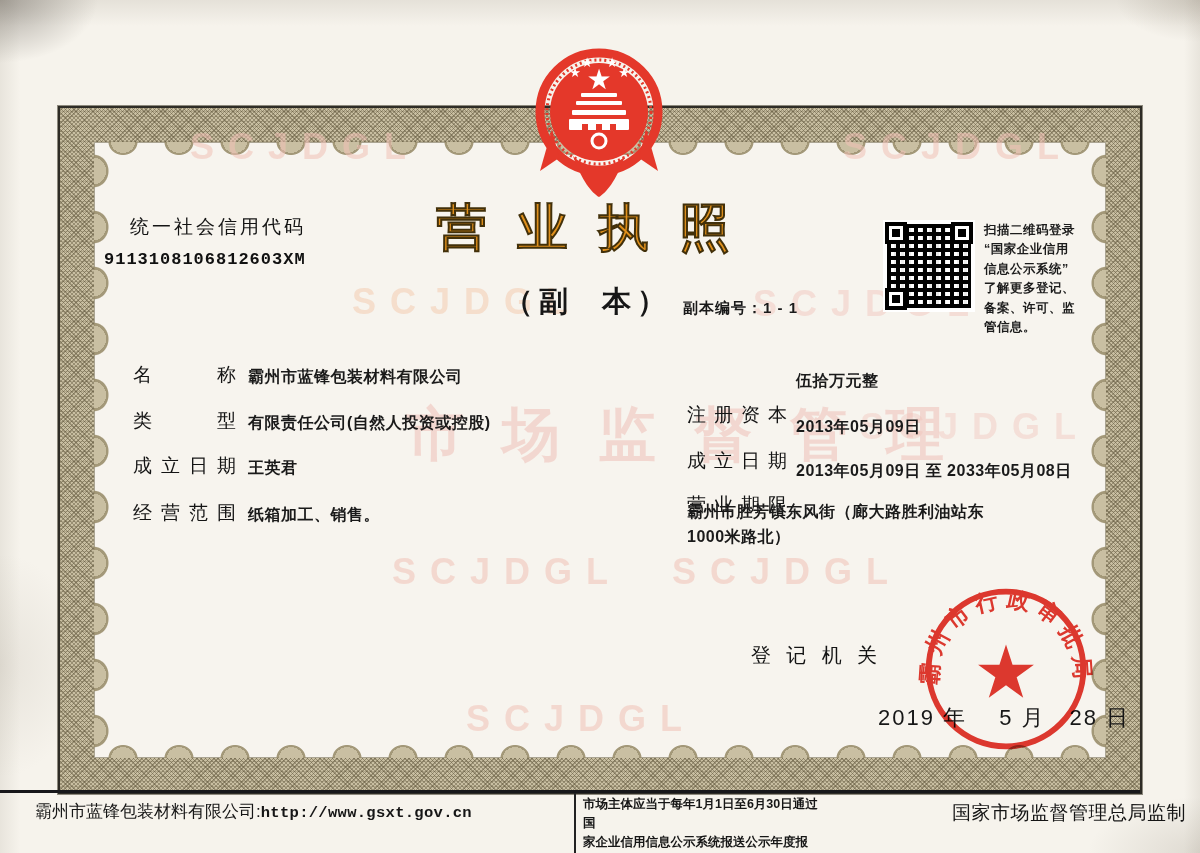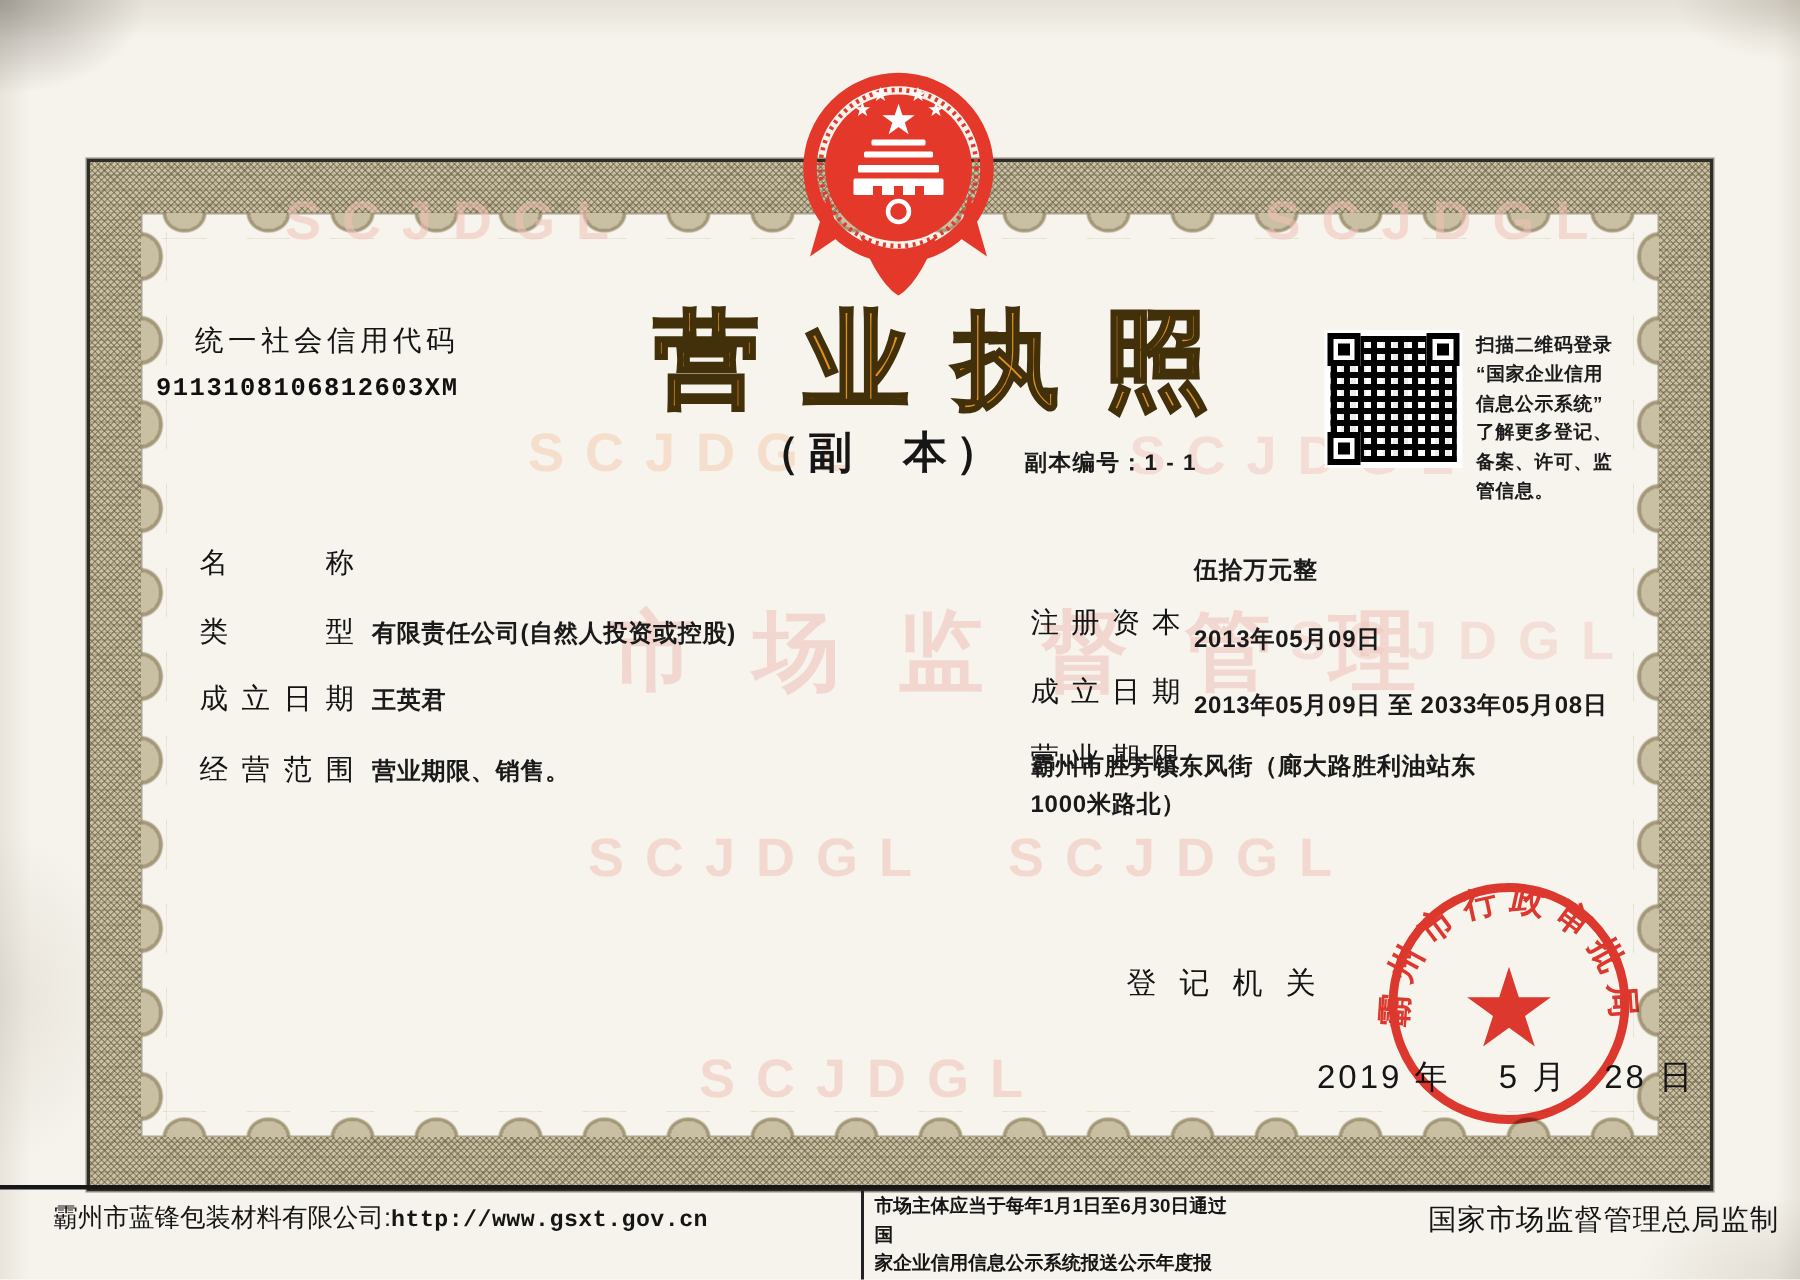--- a/index.html
+++ b/index.html
@@ -36,21 +36,21 @@
     background-size:17px 56px;background-repeat:repeat-y;}
   .sc-right{right:-1px;top:0;bottom:0;width:17px;
     background:radial-gradient(17px 19px at 17px 28px,#c9bfa2 0 12px,rgba(154,142,108,.9) 12px 14px,rgba(0,0,0,0) 15px);
     background-size:17px 56px;background-repeat:repeat-y;}
   
   .wm{position:absolute;z-index:2;font-weight:bold;pointer-events:none;white-space:nowrap;}
   .wm-lat{font-size:36px;letter-spacing:14px;color:rgba(240,193,183,.55);}
   .wm-cn{font-size:58px;letter-spacing:38px;color:rgba(233,158,148,.33);}
   
   .emblem{position:absolute;left:533px;top:40px;z-index:3;}
-  .title{position:absolute;left:436px;top:194px;z-index:3;font-size:70px;font-weight:bold;
+  .title{position:absolute;left:436px;top:194px;z-index:3;font-size:51px;font-weight:normal;
     letter-spacing:30px;color:#e0901c;-webkit-text-stroke:2px #42300a;white-space:nowrap;}
   .subtitle{position:absolute;left:504px;top:282px;z-index:3;font-size:29px;font-weight:600;
     letter-spacing:6px;white-space:pre;color:#161616;}
   .copy-no{position:absolute;left:683px;top:299px;z-index:3;font-size:15px;font-weight:bold;
     letter-spacing:1px;color:#1a1a1a;}
   .uscc-label{position:absolute;left:130px;top:214px;z-index:3;font-size:19px;font-weight:500;
     letter-spacing:3px;color:#141414;}
   .uscc-code{position:absolute;left:104px;top:250px;z-index:3;font-size:17px;font-weight:bold;
     font-family:"Liberation Mono","DejaVu Sans Mono",monospace;letter-spacing:1px;color:#111;}
   
@@ -163,32 +163,33 @@
 </div>
 <div class="qr-caption">扫描二维码登录
 “国家企业信用
 信息公示系统”
 了解更多登记、
 备案、许可、监
 管信息。</div>
 
 <div class="row rowL1">
   <div class="flabel">名称</div>
+  <div class="fvalue">霸州市蓝锋包装材料有限公司</div>
 </div>
 <div class="row rowL2">
   <div class="flabel">类型</div>
   <div class="fvalue">有限责任公司(自然人投资或控股)</div>
 </div>
 <div class="row rowL3">
   <div class="flabel">成立日期</div>
   <div class="fvalue">王英君</div>
 </div>
 <div class="row rowL4">
   <div class="flabel">经营范围</div>
-  <div class="fvalue">营业期限、销售。</div>
+  <div class="fvalue">纸箱加工、销售。</div>
 </div>
 
 <div class="row rowR1">
   <div class="flabel flabel-r">注册资本</div>
   <div class="fvalue">伍拾万元整</div>
 </div>
 <div class="row rowR2">
   <div class="flabel flabel-r">成立日期</div>
   <div class="fvalue">2013年05月09日</div>
 </div>

